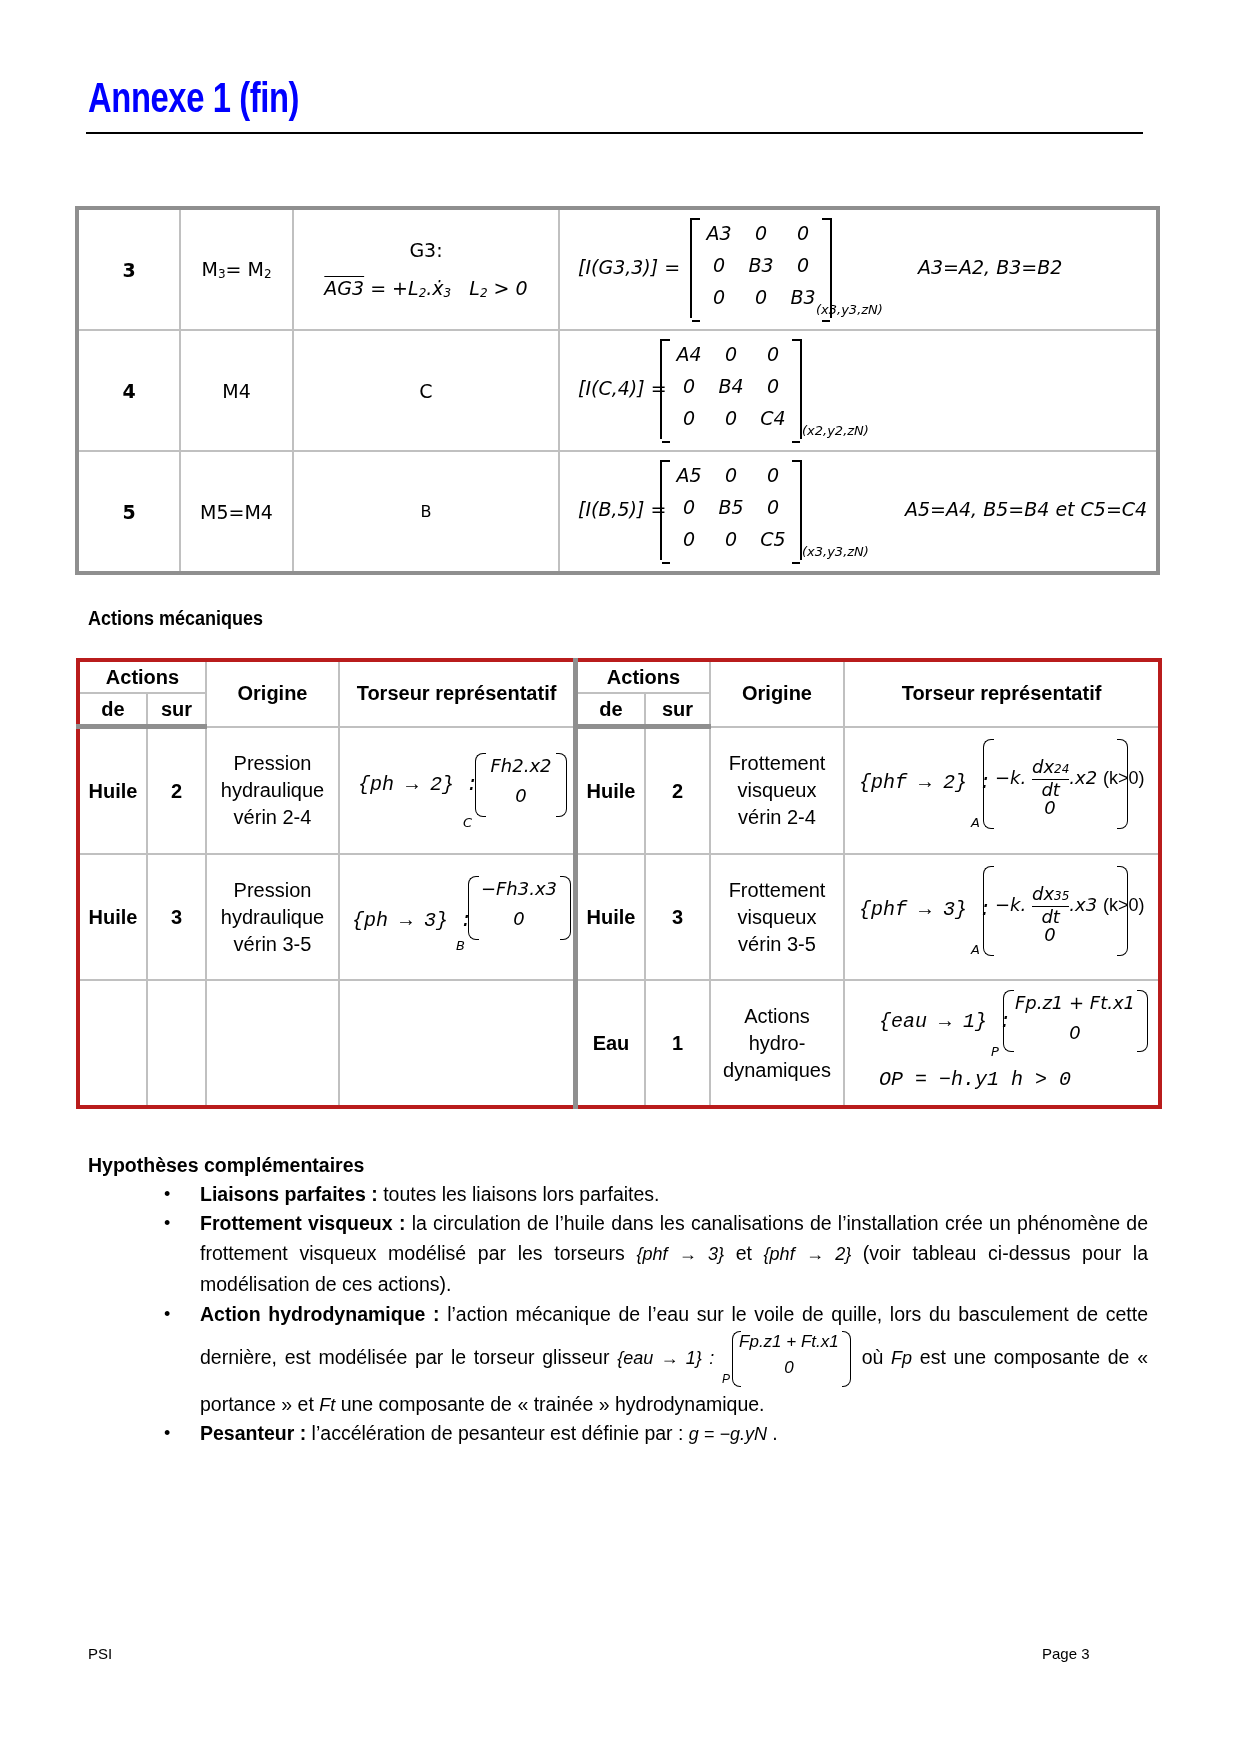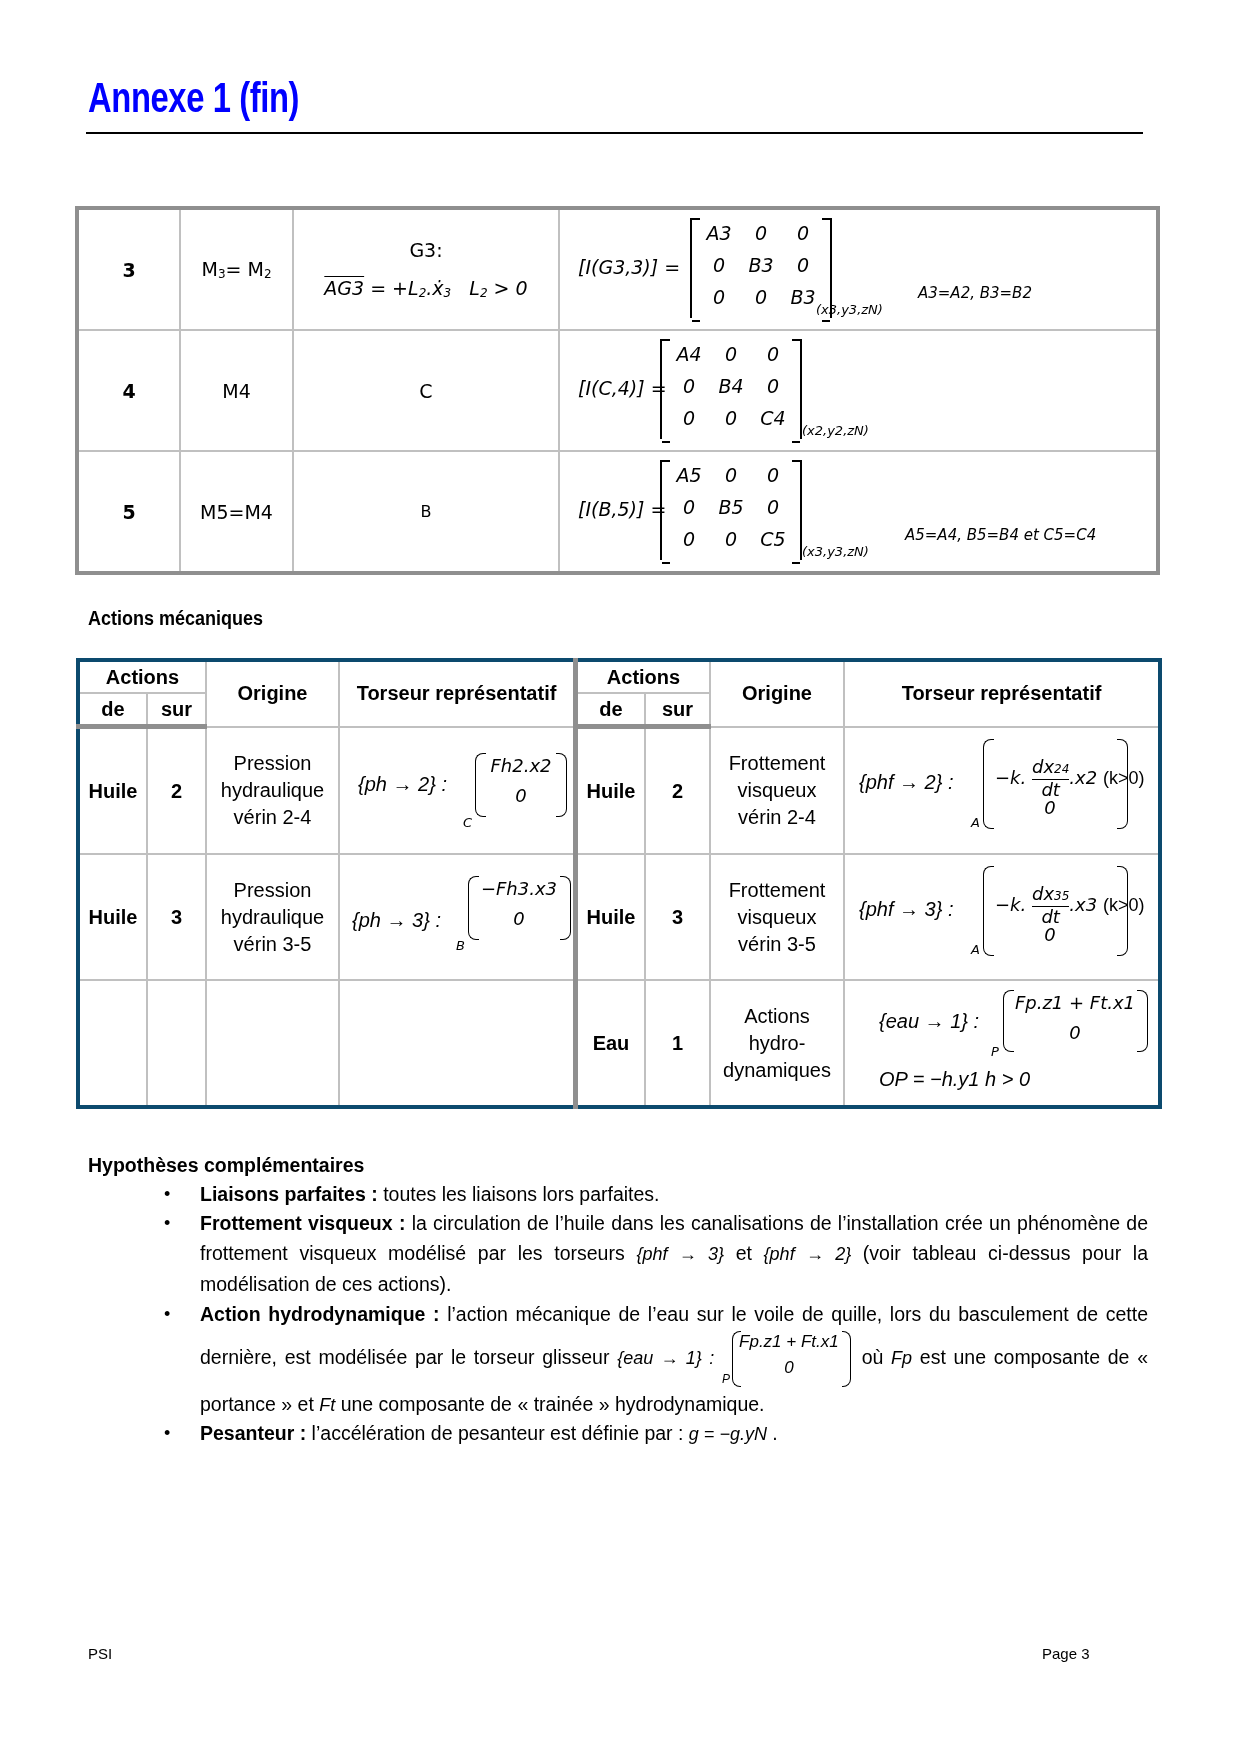--- a/index.html
+++ b/index.html
@@ -19,35 +19,35 @@
   .mi { font-family: "DejaVu Sans", sans-serif; font-style: italic; font-size: 19px; }
   .sub { font-size: 12px; vertical-align: -2px; }
   .matwrap { position: absolute; left: 0; top: 0; width: 100%; height: 100%; }
   .mlabel { position: absolute; top: 46px; }
   .mat-grid { position: absolute; top: 8px; width: 138px; height: 100px; border-left: 2px solid #000; border-right: 2px solid #000; }
   .mat-grid:before, .mat-grid:after { content: ""; position: absolute; top: 0; height: 100%; width: 8px; border-top: 2px solid #000; border-bottom: 2px solid #000; }
   .mat-grid:before { left: 0; }
   .mat-grid:after { right: 0; }
   .mat-grid .cell { position: absolute; width: 46px; text-align: center; }
   .basis { position: absolute; top: 92px; font-family: "DejaVu Sans", sans-serif; font-style: italic; font-size: 13px; }
-  .mnote { position: absolute; top: 46px; font-family: "DejaVu Sans", sans-serif; font-style: italic; font-size: 15px; margin-top: 28px; }
+  .mnote { position: absolute; top: 46px; font-family: "DejaVu Sans", sans-serif; font-style: italic; font-size: 19px; }
 
   .section-h { font-weight: bold; font-size: 20px; transform: scaleX(0.9); transform-origin: left top; }
 
   
-  .t2 { left: 76px; top: 658px; width: 1086px; border: 4px solid #0c4a6e; }
+  .t2 { left: 76px; top: 658px; width: 1086px; border: 4px solid #b91c1c; }
   .t2 td { border: 2px solid #c0c0c0; text-align: center; vertical-align: middle; font-size: 20px; padding: 0; }
   .t2 .hd { font-weight: bold; }
   .t2 .split { border-right: 5px solid #8f8f8f; }
   .t2 tr.headrow2 td { border-bottom: 5px solid #8f8f8f; }
   .t2 .b { font-weight: bold; }
   .t2 .body td { height: 124px; }
   .t2 .origin { line-height: 27px; }
   .tors { position: relative; height: 110px; }
-  .tors .lhs { position: absolute; font-family: Liberation Sans, sans-serif; font-style: italic; font-size: 20px; white-space: nowrap; }
+  .tors .lhs { position: absolute; font-family: Liberation Mono, monospace; font-style: italic; font-size: 20px; white-space: nowrap; }
   .tors .pt { position: absolute; font-family: "DejaVu Sans", sans-serif; font-style: italic; font-size: 13px; }
   .tors .brace { position: absolute; top: 10px; height: 80px; width: 10px; border: 1.5px solid #000; }
   .tors .brace.l { border-right: none; border-radius: 8px 0 0 8px; }
   .tors .brace.r { border-left: none; border-radius: 0 8px 8px 0; }
   .tors .row { position: absolute; font-family: "DejaVu Sans", sans-serif; font-style: italic; font-size: 18px; text-align: center; white-space: nowrap; }
   .small { font-size: 12px; }
   .upright { font-style: normal; font-family: "Liberation Sans", sans-serif; }
 
   .hyp { left: 88px; top: 1154px; width: 1060px; font-family: "Liberation Sans", sans-serif; font-size: 19.5px; }
   .hyp .h { font-weight: bold; margin-bottom: 4px; }

